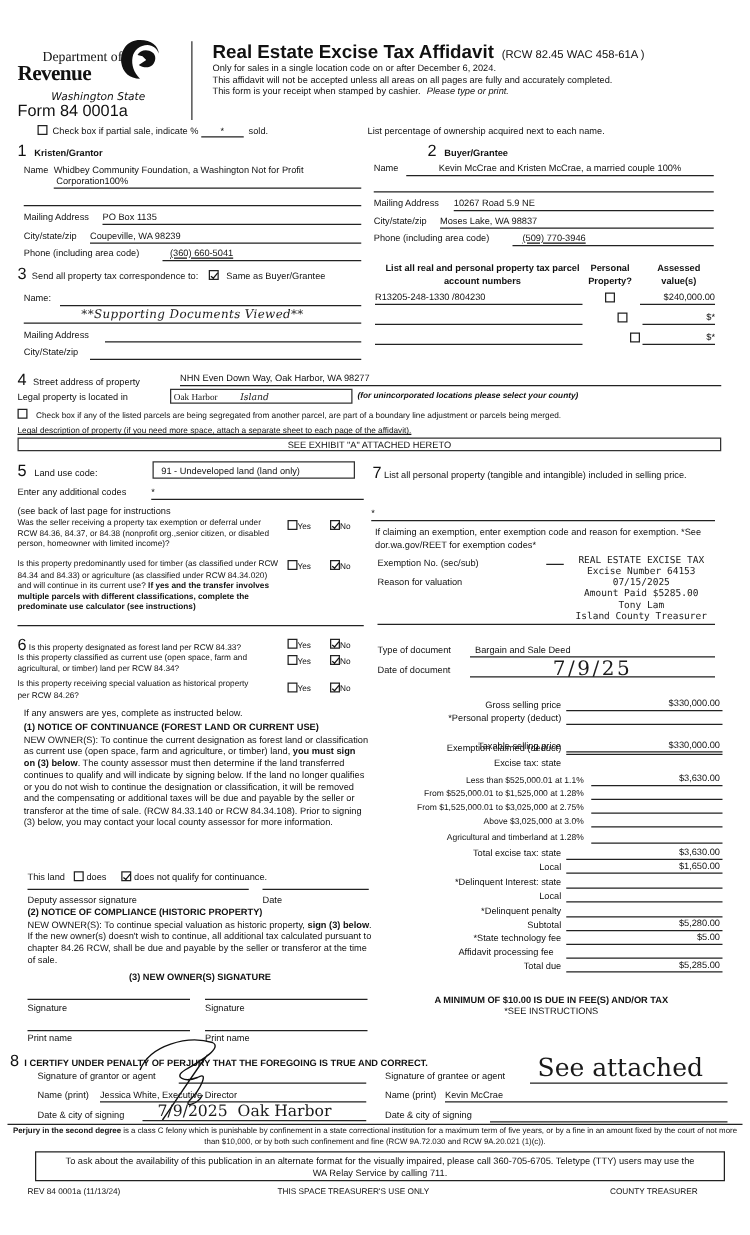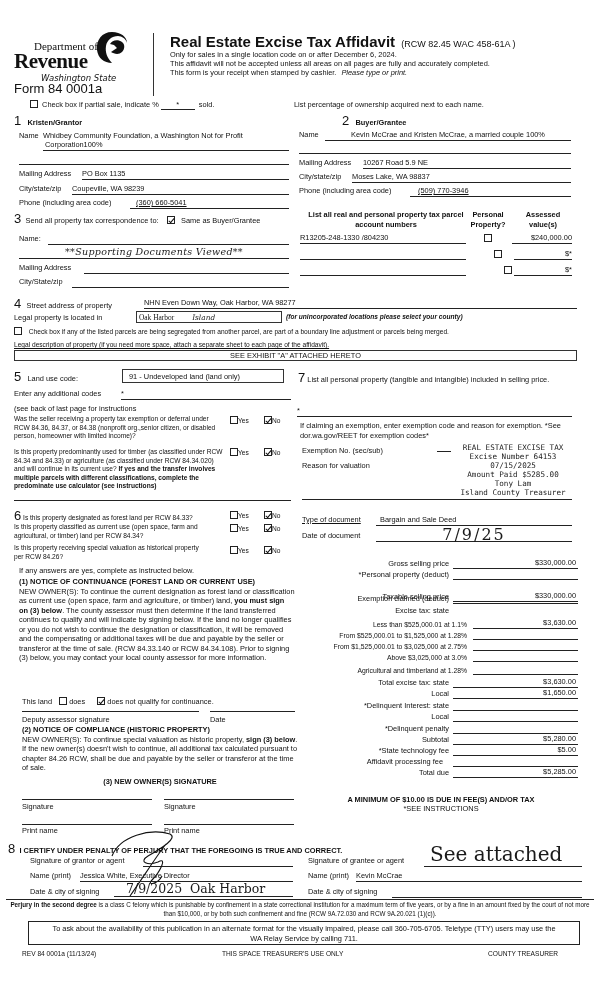--- a/index.html
+++ b/index.html
@@ -18,21 +18,21 @@
   .small { font-size: 7.4px; }
 </style>
 </head>
 <body>
 
 
 
 
 <div class="abs" style="left:14px;top:33px;width:130px;height:60px;">
   <div class="abs" style="left:20px;top:7px;font-family:'Liberation Serif',serif;font-size:11px;">Department of</div>
-  <div class="abs" style="left:0px;top:16px;font-family:'Liberation Serif',serif;font-size:21px;font-weight:bold;letter-spacing:-0.5px;">Revenue</div>
+  <div class="abs" style="left:0px;top:16px;font-family:'Liberation Serif',serif;font-size:17px;font-weight:bold;letter-spacing:-0.5px;">Revenue</div>
   <div class="abs" style="left:27px;top:40px;font-family:'DejaVu Sans',sans-serif;font-style:italic;font-size:8.5px;">Washington State</div>
   <svg class="abs" style="left:80px;top:-3px;" width="36" height="36" viewBox="0 0 36 36">
     <path d="M18 2 C8 2 2 10 3 20 C4 28 10 33 18 33 C13 28 11 22 12 16 C13 10 18 6 24 6 C28 6 32 9 33 13 C33 7 27 2 18 2Z" fill="#111"></path>
     <path d="M16 14 C18 10 24 9 28 12 C31 14 31 19 28 22 C25 25 20 24 17 22 L23 18 L20 15Z" fill="#111"></path>
   </svg>
 </div>
 <div class="abs" style="left:14px;top:81px;font-size:13px;">Form 84 0001a</div>
 <div class="abs" style="left:153px;top:33px;width:1px;height:63px;background:#333;"></div>
 
 <div class="abs" style="left:170px;top:33px;white-space:nowrap;">
@@ -230,21 +230,21 @@
   <div>REAL ESTATE EXCISE TAX</div>
   <div>Excise Number 64153</div>
   <div>07/15/2025</div>
   <div>Amount Paid $5285.00</div>
   <div>Tony Lam</div>
   <div>Island County Treasurer</div>
 </div>
 <div class="abs line" style="left:437px;top:451px;width:14px;height:1px;"></div>
 <div class="abs line" style="left:302px;top:499px;width:270px;height:1px;"></div>
 
-<div class="abs small" style="left:302px;top:515px;text-decoration:underline;">Type of document</div>
+<div class="abs small" style="left:302px;top:515px;">Type of document</div>
 <div class="abs small line" style="left:376px;top:515px;width:196px;height:11px;padding-left:4px;">Bargain and Sale Deed</div>
 <div class="abs small" style="left:302px;top:531px;">Date of document</div>
 <div class="abs line c" style="left:376px;top:525px;width:196px;height:17px;">
   <span class="hw" style="font-size:16px;font-style:normal;letter-spacing:2px;">7/9/25</span>
 </div>
 
 
 <div class="abs" id="tax-table" style="left:295px;top:554px;width:285px;">
     <div class="abs" style="left: 0px; top: 0px; width: 285px; height: 15px;">
       <div class="abs small r" style="right: 131px; bottom: 1px; white-space: nowrap;">Gross selling price</div>

